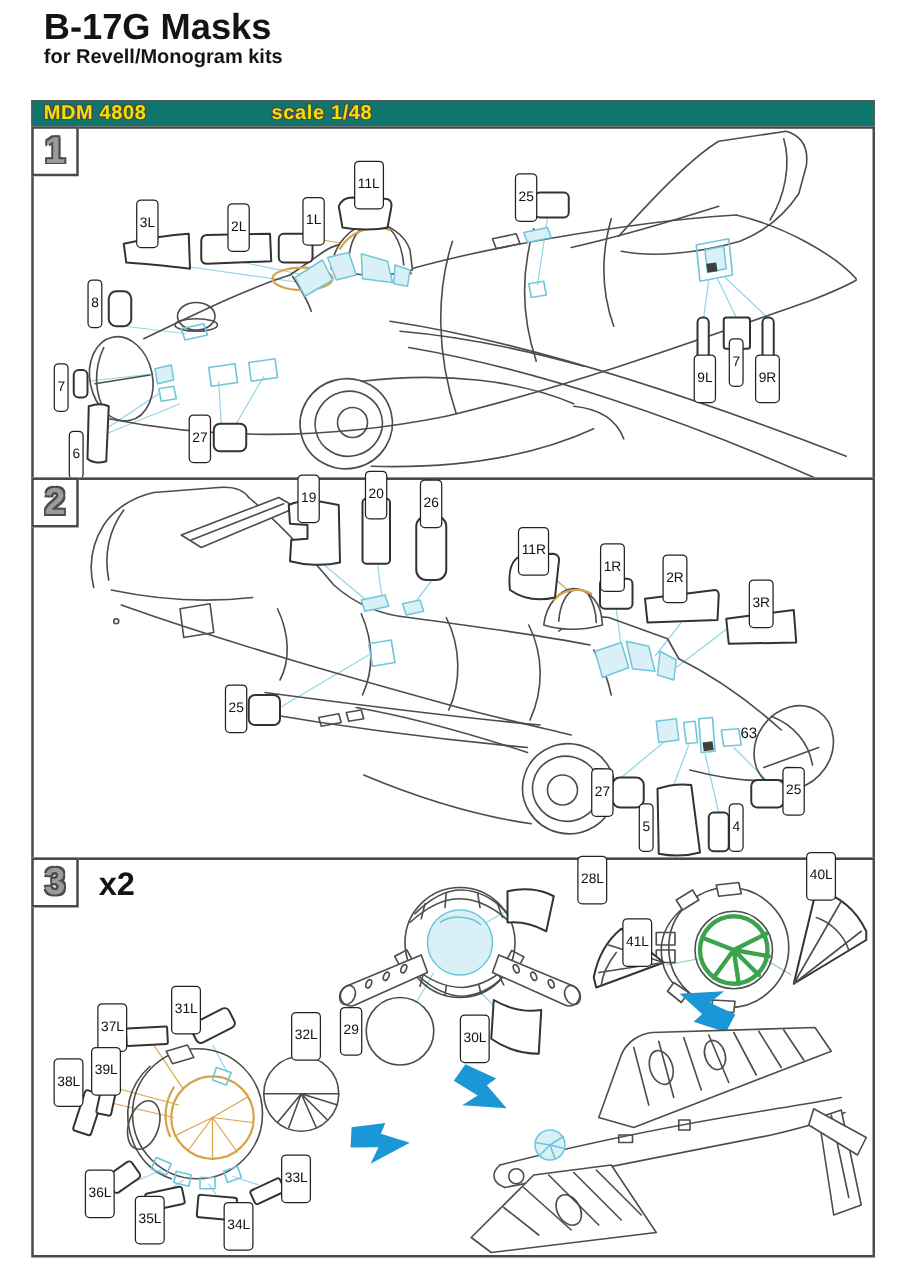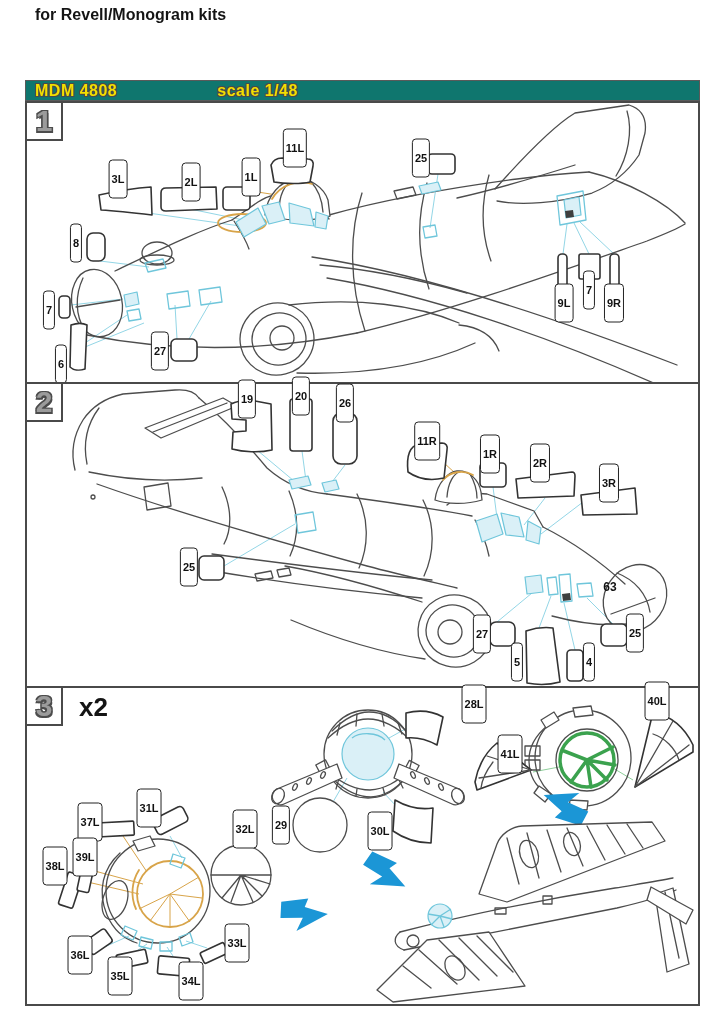--- a/index.html
+++ b/index.html
@@ -33,40 +33,41 @@
   #p3{top:686px;height:320px;}
   .panel svg{position:absolute;left:0;top:0;}
   .badge{position:absolute;left:-2px;top:-2px;width:34px;height:36px;border:2px solid #4a4a4a;
     background:#fff;display:flex;align-items:center;justify-content:center;
     font-size:30px;font-weight:bold;color:#9b9b9b;
     text-shadow:-1.5px -1.5px 0 #4c4c4c,1.5px -1.5px 0 #4c4c4c,-1.5px 1.5px 0 #4c4c4c,1.5px 1.5px 0 #4c4c4c;}
   .mult{position:absolute;left:52px;top:4px;font-size:26px;font-weight:bold;color:#141414;}
   .labels{position:absolute;left:0;top:0;width:100%;height:100%;pointer-events:none;}
   .chip{position:absolute;transform:translate(-50%,-50%);border:1.5px solid #222;
     border-radius:4px;background:#fff;padding:12px 2px;font-size:11px;line-height:13px;
-    font-weight:bold;color:#111;white-space:nowrap;}
-  .chip.plain{border:none;background:transparent;font-size:12px;margin-left:11px;}
+    font-weight:normal;color:#111;white-space:nowrap;}
+  .chip.plain{border:none;background:transparent;font-size:12px;}
   
   .ln{stroke:#4d4d4d;stroke-width:1.3;fill:none;stroke-linecap:round;stroke-linejoin:round;}
   .lnf{stroke:#4d4d4d;stroke-width:1.3;fill:#fff;stroke-linejoin:round;}
   .mask{fill:#fff;stroke:#333;stroke-width:1.6;stroke-linejoin:round;}
   .cy{stroke:#6fc6db;stroke-width:1.3;fill:none;stroke-linejoin:round;}
   .cyf{stroke:#6fc6db;stroke-width:1.2;fill:#daf0f7;stroke-linejoin:round;}
   .ldc{stroke:#93d6e6;stroke-width:1;fill:none;}
   .ldo{stroke:#d8a449;stroke-width:1;fill:none;}
   .or{stroke:#d8a449;stroke-width:1.8;fill:none;stroke-linecap:round;}
   .gr{stroke:#3ba24e;stroke-width:3.5;fill:none;stroke-linecap:round;}
   .ldg{stroke:#8fcf9b;stroke-width:1;fill:none;}
   .arw{fill:#1b96d6;}
   .dk{fill:#3f3f3f;stroke:none;}
 </style>
 </head>
 <body>
 
 <div class="hdr">
+  <div class="title">B-17G Masks</div>
   <div class="subtitle">for Revell/Monogram kits</div>
 </div>
 
 <div class="bar">
   <span class="code">MDM 4808</span>
   <span class="scale">scale 1/48</span>
 </div>
 
 <div class="panel" id="p1">
   <svg width="671" height="279" viewBox="0 0 671 279">

